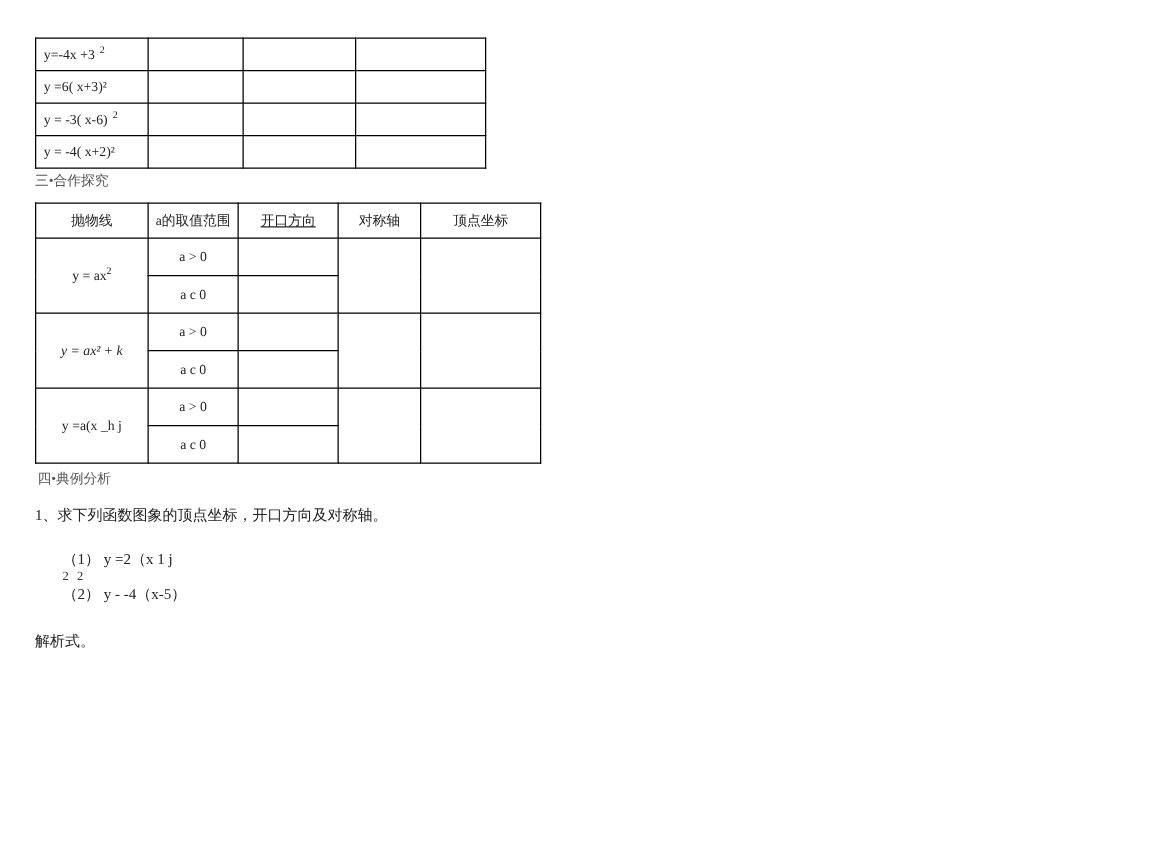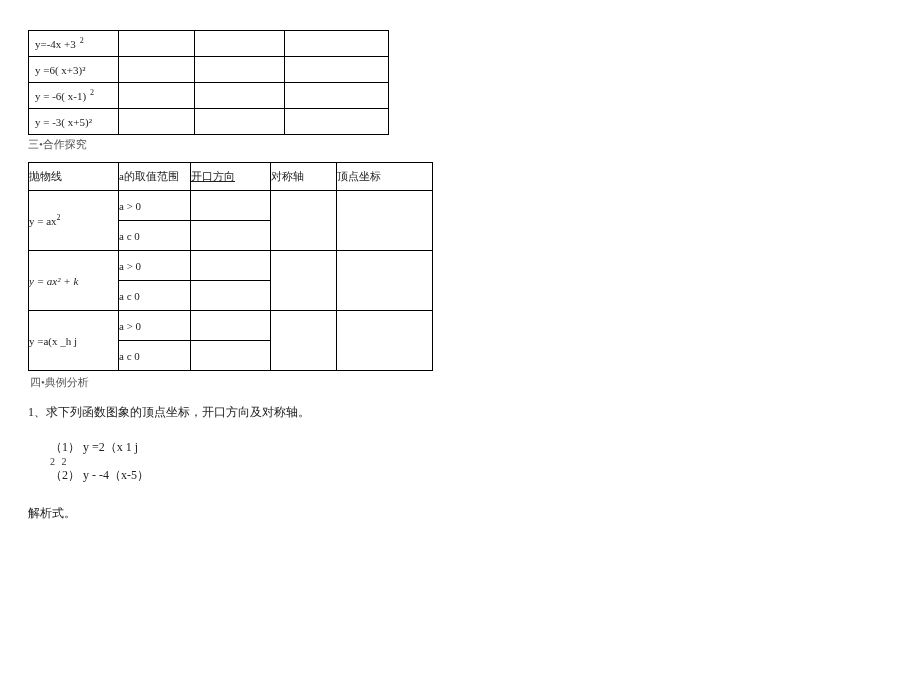--- a/index.html
+++ b/index.html
@@ -43,21 +43,21 @@
     margin: 2px 0 10px 0;
   }
 
   
   table.t2 {
     border-collapse: collapse;
     margin-top: 4px;
   }
   table.t2 td, table.t2 th {
     border: 1px solid #000;
-    text-align: left;
+    text-align: center;
     vertical-align: middle;
     font-size: 11px;
     font-weight: normal;
     padding: 0;
   }
   .t2 th { height: 28px; }
   .t2 .c1 { width: 90px; }
   .t2 .c2 { width: 72px; }
   .t2 .c3 { width: 80px; text-decoration: underline; }
   .t2 .c4 { width: 66px; }
@@ -108,29 +108,29 @@
       <tr>
         <td class="c1">
           <span>y =6( x+3)²</span>
         </td>
         <td class="c2"></td>
         <td class="c3"></td>
         <td class="c4"></td>
       </tr>
       <tr>
         <td class="c1">
-          <span>y = -6( x-1)</span><span class="subexp">2</span>
-        </td>
-        <td class="c2"></td>
-        <td class="c3"></td>
-        <td class="c4"></td>
-      </tr>
-      <tr>
-        <td class="c1">
-          <span>y = -3( x+5)²</span>
+          <span>y = -3( x-6)</span><span class="subexp">2</span>
+        </td>
+        <td class="c2"></td>
+        <td class="c3"></td>
+        <td class="c4"></td>
+      </tr>
+      <tr>
+        <td class="c1">
+          <span>y = -4( x+2)²</span>
         </td>
         <td class="c2"></td>
         <td class="c3"></td>
         <td class="c4"></td>
       </tr>
     </tbody>
   </table>
 
   <div class="section-label">三•合作探究</div>
 

